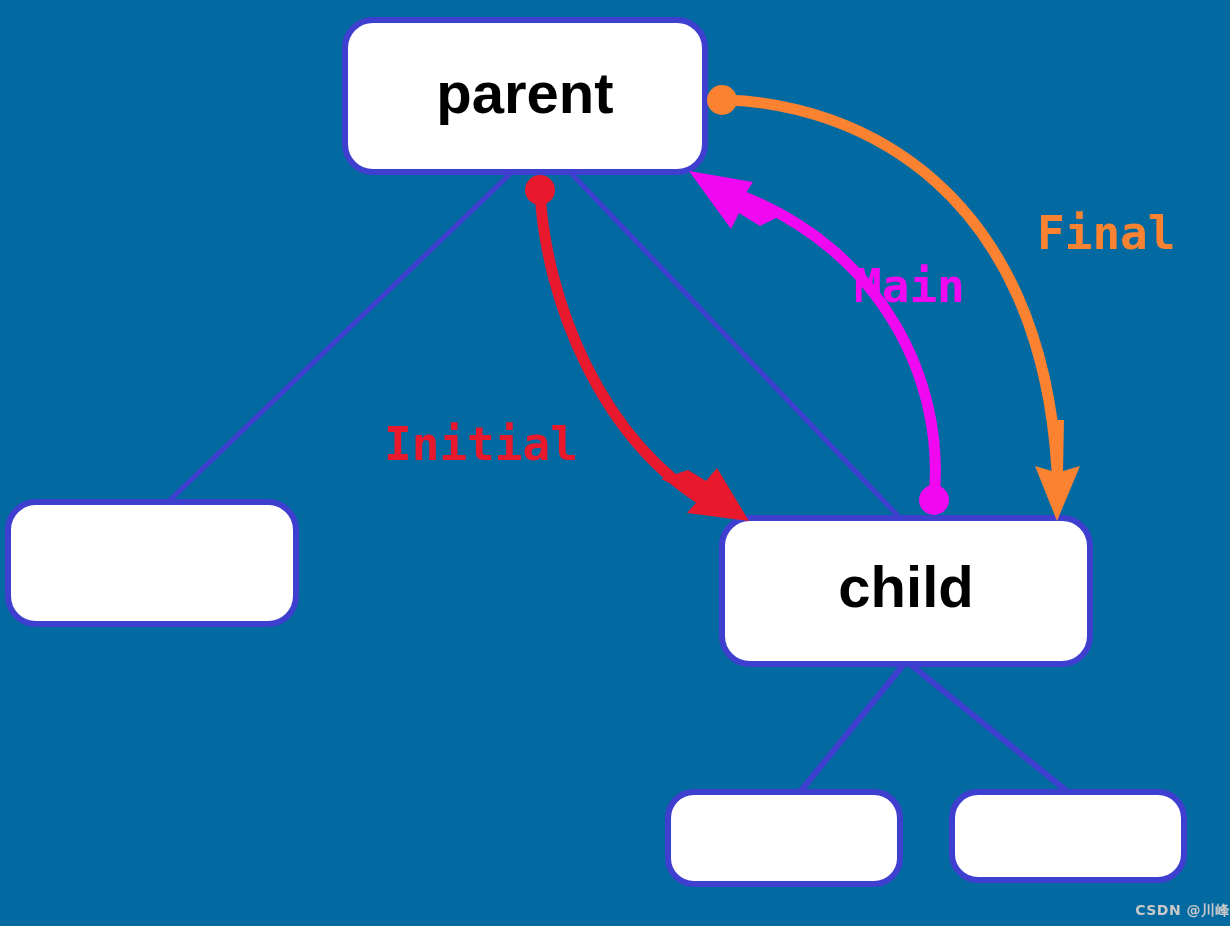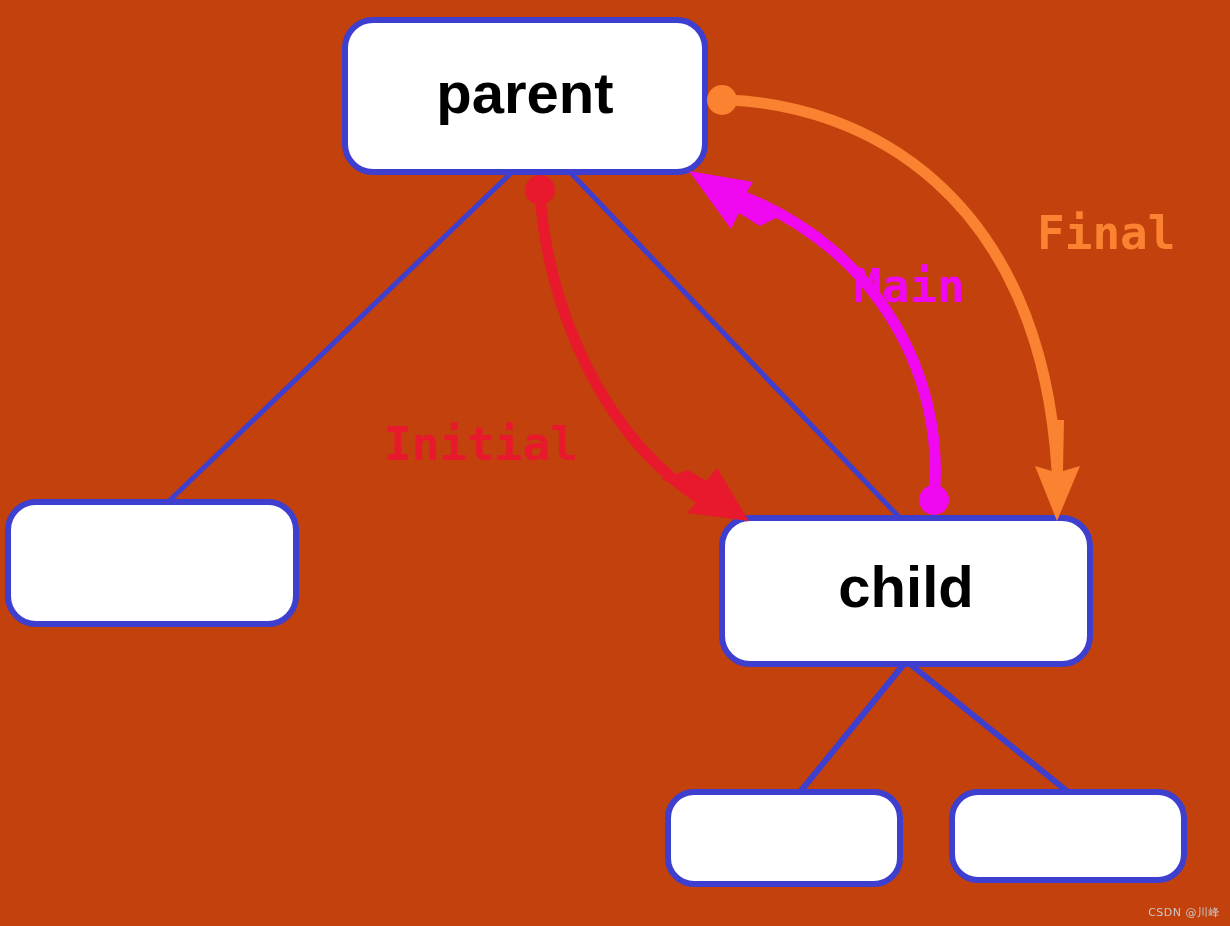--- a/index.html
+++ b/index.html
@@ -7,21 +7,21 @@
     padding: 0;
     background: #ffffff;
   }
   body {
     font-family: "Liberation Sans", sans-serif;
   }
   #canvas-root {
     position: relative;
     width: 1230px;
     height: 926px;
-    background: #c2410c;
+    background: #0369a1;
     overflow: hidden;
   }
   svg.diagram {
     display: block;
     width: 1230px;
     height: 926px;
   }
   .node-label {
     font-family: "Liberation Sans", sans-serif;
     font-weight: bold;
@@ -31,27 +31,28 @@
     dominant-baseline: middle;
   }
   .edge-label {
     font-family: "DejaVu Sans Mono", monospace;
     font-weight: bold;
     font-size: 46px;
     dominant-baseline: middle;
   }
   .watermark {
     position: absolute;
-    right: 10px;
+    right: 0;
     bottom: 6px;
     font-family: "DejaVu Sans", sans-serif;
-    font-size: 11px;
+    font-size: 14px;
     color: #c9c9c9;
     letter-spacing: 0.5px;
     white-space: nowrap;
+    font-weight: bold;
   }
 </style>
 </head>
 <body>
 
 <div id="canvas-root">
 
   <svg class="diagram" viewBox="0 0 1230 926">
 
     <g>

